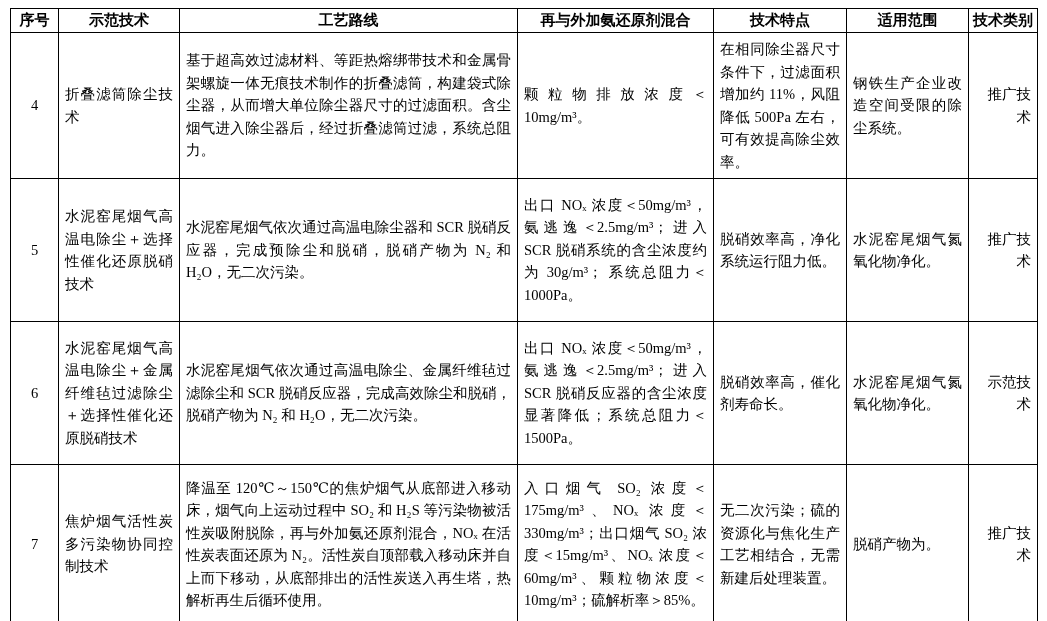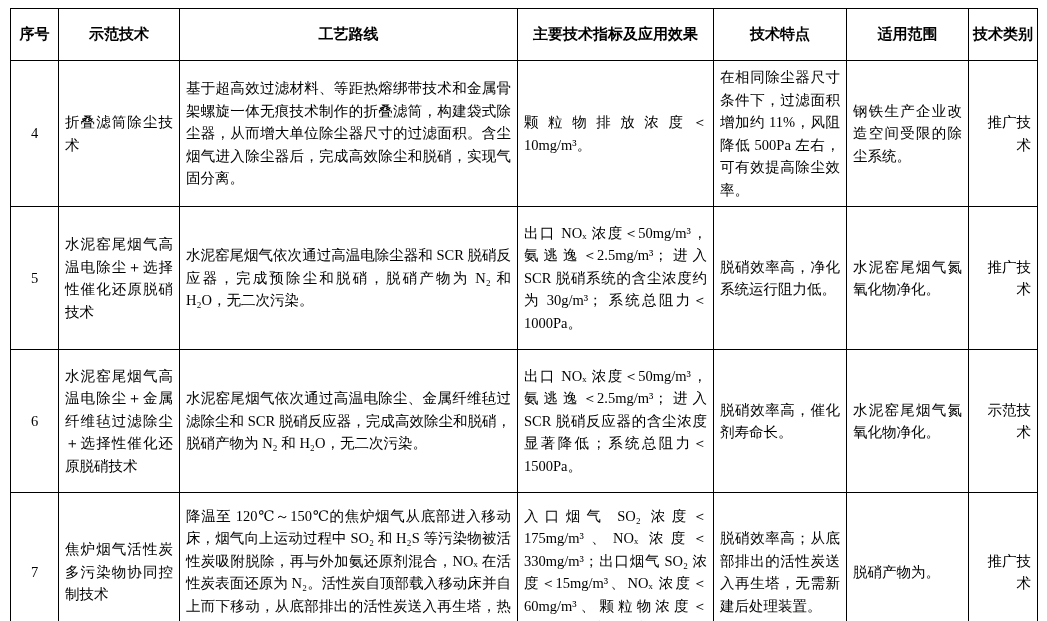--- a/index.html
+++ b/index.html
@@ -33,21 +33,21 @@
     padding: 5px 6px;
     font-size: 14.5px;
     line-height: 1.55;
     word-wrap: break-word;
     overflow-wrap: break-word;
   }
   table.tech-table th {
     text-align: center;
     font-weight: bold;
     font-size: 15px;
-    padding: 14px 4px;
+    padding: 0 4px;
   }
   
   col.c-no      { width: 48px; }
   col.c-name    { width: 121px; }
   col.c-route   { width: 338px; }
   col.c-index   { width: 196px; }
   col.c-feature { width: 133px; }
   col.c-scope   { width: 122px; }
   col.c-type    { width: 69px; }
 
@@ -94,36 +94,36 @@
       <col class="c-index">
       <col class="c-feature">
       <col class="c-scope">
       <col class="c-type">
     </colgroup>
     <thead>
       <tr>
         <th>序号</th>
         <th>示范技术</th>
         <th>工艺路线</th>
-        <th>主要技术指标及应用效果</th>
+        <th>再与外加氨还原剂混合</th>
         <th>技术特点</th>
         <th>适用范围</th>
         <th>技术类别</th>
       </tr>
     </thead>
     <tbody>
       <tr class="row-4">
         <td class="cell-no">
             <span class="txt">4</span>
           </td>
         <td class="cell-name">
             <span class="txt">折叠滤筒除尘技术</span>
           </td>
         <td class="cell-route">
-            <span class="txt">基于超高效过滤材料、等距热熔绑带技术和金属骨架螺旋一体无痕技术制作的折叠滤筒，构建袋式除尘器，从而增大单位除尘器尺寸的过滤面积。含尘烟气进入除尘器后，完成高效除尘和脱硝，实现气固分离。</span>
+            <span class="txt">基于超高效过滤材料、等距热熔绑带技术和金属骨架螺旋一体无痕技术制作的折叠滤筒，构建袋式除尘器，从而增大单位除尘器尺寸的过滤面积。含尘烟气进入除尘器后，经过折叠滤筒过滤，系统总阻力。</span>
           </td>
         <td class="cell-index">
             <span class="txt">颗粒物排放浓度＜10mg/m³。</span>
           </td>
         <td class="cell-feature">
             <span class="txt">在相同除尘器尺寸条件下，过滤面积增加约 11%，风阻降低 500Pa 左右，可有效提高除尘效率。</span>
           </td>
         <td class="cell-scope">
             <span class="txt">钢铁生产企业改造空间受限的除尘系统。</span>
           </td>
@@ -184,21 +184,21 @@
         <td class="cell-name">
             <span class="txt">焦炉烟气活性炭多污染物协同控制技术</span>
           </td>
         <td class="cell-route">
             <span class="txt">降温至 120℃～150℃的焦炉烟气从底部进入移动床，烟气向上运动过程中 SO₂ 和 H₂S 等污染物被活性炭吸附脱除，再与外加氨还原剂混合，NOₓ 在活性炭表面还原为 N₂。活性炭自顶部载入移动床并自上而下移动，从底部排出的活性炭送入再生塔，热解析再生后循环使用。</span>
           </td>
         <td class="cell-index">
             <span class="txt">入口烟气 SO₂ 浓度＜175mg/m³、NOₓ 浓度＜330mg/m³；出口烟气 SO₂ 浓度＜15mg/m³、NOₓ 浓度＜60mg/m³、颗粒物浓度＜10mg/m³；硫解析率＞85%。</span>
           </td>
         <td class="cell-feature">
-            <span class="txt">脱硝效率高；从底部排出的活性炭送入再生塔，无需新建后处理装置。</span>
+            <span class="txt">无二次污染；硫的资源化与焦化生产工艺相结合，无需新建后处理装置。</span>
           </td>
         <td class="cell-scope">
             <span class="txt">脱硝产物为。</span>
           </td>
         <td class="cell-type">
             <span class="txt">推广技术</span>
           </td>
       </tr>
     </tbody>
   </table>

